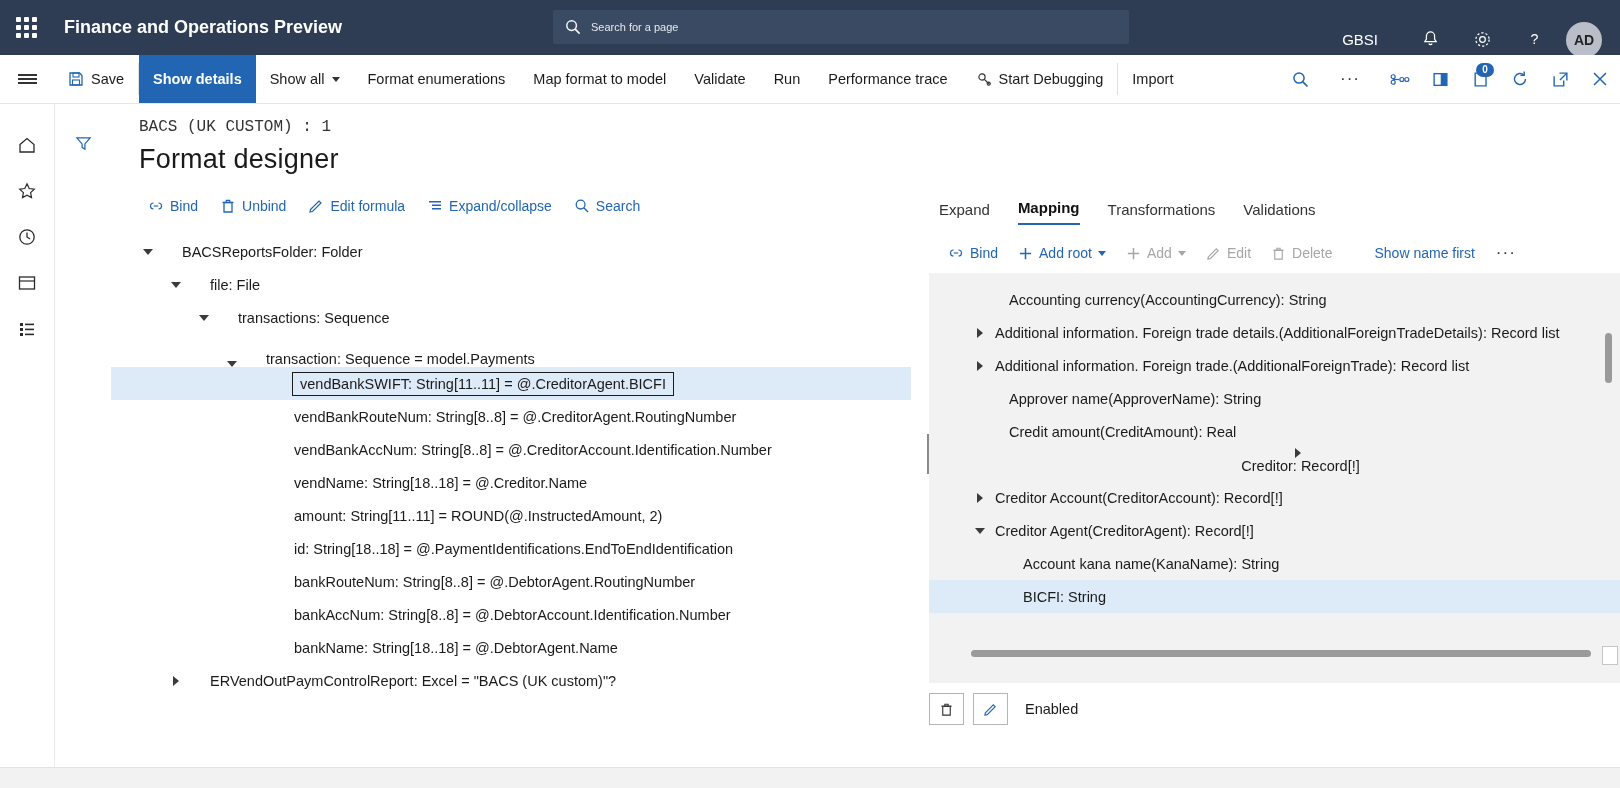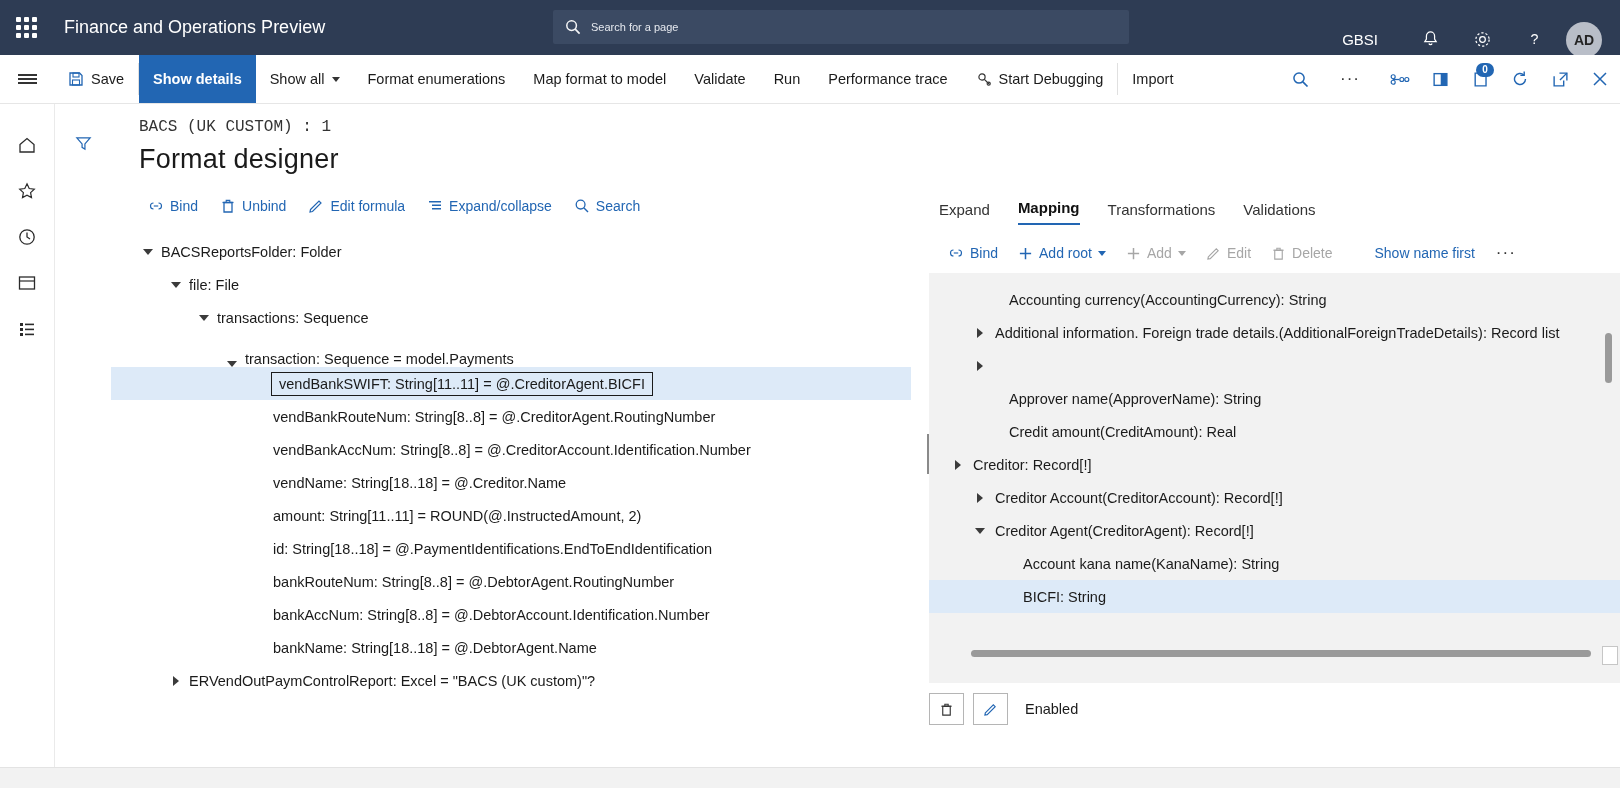--- a/index.html
+++ b/index.html
@@ -42,21 +42,21 @@
   }
   .waffle-grid i {
     display: block;
     width: 5px;
     height: 5px;
     background: #ffffff;
     border-radius: 1px;
   }
   .app-title {
     font-size: 18px;
-    font-weight: normal;
+    font-weight: bold;
     margin-left: 12px;
     white-space: nowrap;
   }
   .search-box {
     position: absolute;
     left: 553px;
     top: 10px;
     width: 576px;
     height: 34px;
     background: #3b4a63;
@@ -300,20 +300,21 @@
   }
   .tnode {
     display: flex;
     align-items: center;
     height: 33px;
     font-size: 14.5px;
     color: #1b1b1b;
     padding-left: 28px;
     cursor: default;
     white-space: nowrap;
+    gap: 21px;
   }
   .tnode.sel {
     background: #ddeaf8;
   }
   .twist {
     width: 18px;
     display: inline-flex;
     align-items: center;
     justify-content: center;
     flex: none;
@@ -872,30 +873,31 @@
               <div class="mrow" style="padding-left: 56px;">
                 <span class="twist none"></span>
                 <span class="tlabel">Accounting currency(AccountingCurrency): String</span>
               </div>
               <div class="mrow" style="padding-left: 42px;">
                 <span class="twist closed"></span>
                 <span class="tlabel">Additional information. Foreign trade details.(AdditionalForeignTradeDetails): Record list</span>
               </div>
               <div class="mrow" style="padding-left: 42px;">
                 <span class="twist closed"></span>
+                <span class="tlabel">Additional information. Foreign trade.(AdditionalForeignTrade): Record list</span>
               </div>
               <div class="mrow" style="padding-left: 56px;">
                 <span class="twist none"></span>
                 <span class="tlabel">Approver name(ApproverName): String</span>
               </div>
               <div class="mrow" style="padding-left: 56px;">
                 <span class="twist none"></span>
                 <span class="tlabel">Credit amount(CreditAmount): Real</span>
               </div>
-              <div class="mrow" style="padding-left: 20px;">
+              <div class="mrow" style="padding-left: 48px; flex-direction: column;">
                 <span class="twist closed"></span>
                 <span class="tlabel">Creditor: Record[!]</span>
               </div>
               <div class="mrow" style="padding-left: 42px;">
                 <span class="twist closed"></span>
                 <span class="tlabel">Creditor Account(CreditorAccount): Record[!]</span>
               </div>
               <div class="mrow" style="padding-left: 42px;">
                 <span class="twist open"></span>
                 <span class="tlabel">Creditor Agent(CreditorAgent): Record[!]</span>

